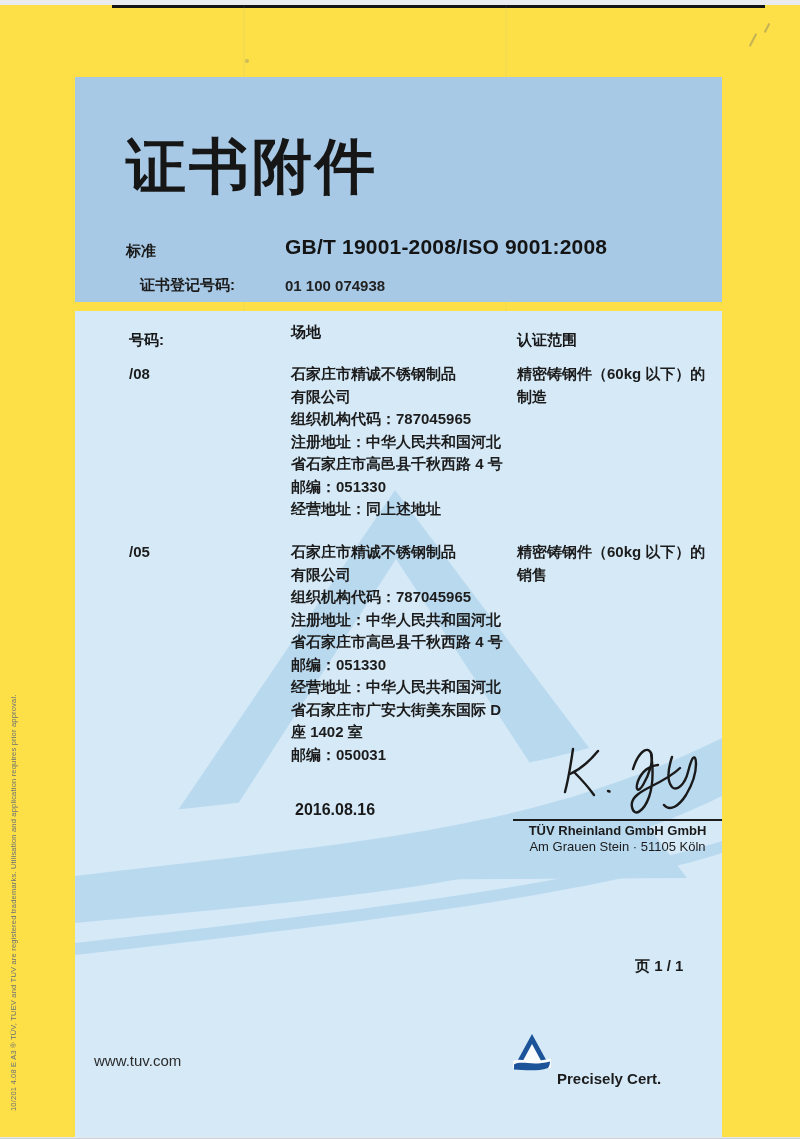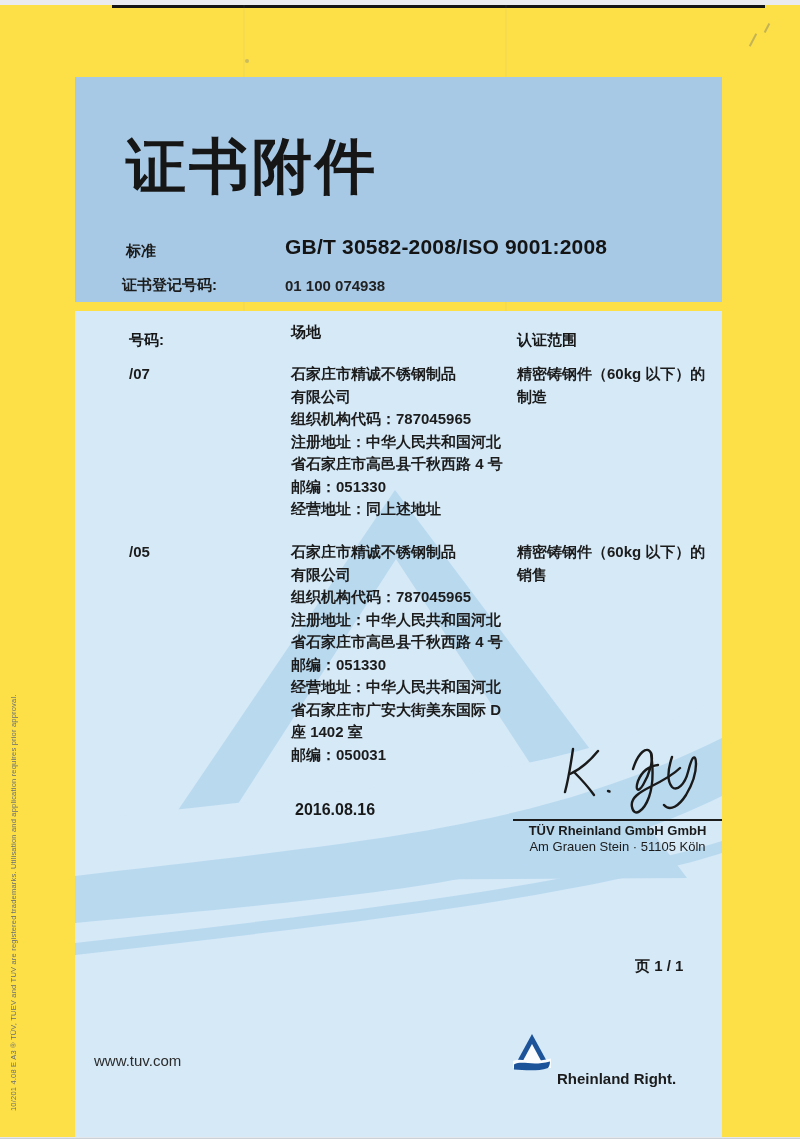--- a/index.html
+++ b/index.html
@@ -15,21 +15,21 @@
   .bottomstrip{left:0;bottom:0;width:800px;height:6px;background:#ccd1d7;border-top:1px solid #e3e6ea;}
   .scanline{top:0;width:2px;height:1139px;background:rgba(130,150,175,0.06);}
   .speck{width:4px;height:4px;border-radius:50%;background:rgba(110,120,135,0.35);}
   .mark{width:2px;height:14px;background:rgba(90,95,110,0.35);transform:rotate(28deg);}
   
   .panel-dark{left:75px;top:72px;width:647px;height:225px;background:#a7c9e6;}
   .doc-title{left:51px;top:60px;font-size:60px;font-weight:700;letter-spacing:3px;color:#161616;line-height:1;}
   .lbl{font-size:15px;font-weight:700;color:#1b1b1b;}
   .std-label{left:51px;top:165px;}
   .std-value{left:210px;top:158px;font-size:21px;font-weight:700;color:#141414;letter-spacing:0.2px;}
-  .cert-label{left:47px;top:199px;}
+  .cert-label{left:65px;top:199px;}
   .cert-value{left:210px;top:200px;font-size:15px;font-weight:600;color:#222;}
   
   .panel-light{left:75px;top:306px;width:647px;height:872px;background:#d5e9f7;overflow:hidden;}
   .panel-light .content{position:absolute;inset:0;z-index:2;}
   .wm{position:absolute;inset:0;z-index:1;}
   .colhead{font-size:15px;font-weight:700;color:#161616;}
   .cell{font-size:15px;font-weight:600;line-height:22.5px;color:#1c1c1c;white-space:pre-line;}
   .c-num{left:54px;width:120px;}
   .c-site{left:216px;width:240px;}
   .c-scope{left:442px;width:205px;}
@@ -64,42 +64,42 @@
   <div class="abs speck" style="left:245px;top:54px;"></div>
   <div class="abs speck" style="left:160px;top:122px;opacity:.5;"></div>
   <div class="abs speck" style="left:392px;top:126px;opacity:.5;"></div>
   <div class="abs speck" style="left:640px;top:118px;opacity:.4;"></div>
   <div class="abs mark" style="left:752px;top:28px;"></div>
   <div class="abs mark" style="left:766px;top:18px;height:10px;"></div>
 
   <div class="abs panel-dark">
     <div class="abs doc-title">证书附件</div>
     <div class="abs lbl std-label">标准</div>
-    <div class="abs std-value">GB/T 30582-2008/ISO 9001:2008</div>
+    <div class="abs std-value">GB/T 19001-2008/ISO 9001:2008</div>
     <div class="abs lbl cert-label">证书登记号码:</div>
     <div class="abs cert-value">01 100 074938</div>
   </div>
 
   <div class="abs panel-light">
 
     <svg class="wm" viewBox="0 0 647 684" aria-hidden="true">
       <path fill="#b9d9ef" fill-rule="evenodd" d="M320,179 L55,570 L612,567 Z M321,248 L148,516 L495,513 Z"></path>
       <path fill="#d5e9f7" d="M0,510 C150,492 300,480 410,460 C500,445 580,420 647,385 L647,470 C580,508 500,532 390,547 C280,562 150,577 0,600 Z"></path>
       <path fill="#b9d9ef" d="M0,565 C150,547 300,532 400,510 C490,492 575,463 647,427 L647,485 C575,520 490,548 400,565 C300,585 150,598 0,612 Z"></path>
       <path fill="#b9d9ef" d="M0,632 C170,612 330,595 460,572 C550,556 610,542 647,530 L647,542 C610,554 550,568 460,584 C330,607 170,624 0,644 Z"></path>
     </svg>
 
     <div class="content">
 
       <div class="abs colhead c-num" style="top:20px;">号码:</div>
       <div class="abs colhead c-site" style="top:12px;">场地</div>
       <div class="abs colhead c-scope" style="top:20px;">认证范围</div>
 
       <div>
-        <div class="abs cell c-num" style="top:52px;">/07</div>
+        <div class="abs cell c-num" style="top:52px;">/08</div>
         <div class="abs cell c-site" style="top:52px;">石家庄市精诚不锈钢制品
 有限公司
 组织机构代码：787045965
 注册地址：中华人民共和国河北
 省石家庄市高邑县千秋西路 4 号
 邮编：051330
 经营地址：同上述地址</div>
         <div class="abs cell c-scope" style="top:52px;font-weight:700;">精密铸钢件（60kg 以下）的
 制造</div>
       </div>
@@ -146,18 +146,18 @@
 
   <div class="abs website">www.tuv.com</div>
 
   <svg class="abs" style="left:511px;top:1026px;" width="42" height="46" viewBox="0 0 42 46" aria-hidden="true">
     <path d="M21,3 L39,36 L3,36 Z" fill="#1d5499"></path>
     <path d="M21,13 L31.5,32.5 L10.5,32.5 Z" fill="#fafbfd"></path>
     <path d="M2,30 C10,26 18,33 40,27.5 L40,37 L2,37 Z" fill="#fafbfd"></path>
     <path d="M3,33.5 C12,29 20,35.5 39,30.5 C39,33.5 38.2,35.5 37,37 C25,41 12,38.8 3,38.5 Z" fill="#1d5499"></path>
   </svg>
 
-  <div class="abs tagline">Rheinland Right.</div>
+  <div class="abs tagline">Precisely Cert.</div>
 
   <div class="abs sidenote">10/201  4.08 E  A3   ®   TÜV, TUEV and TUV are registered trademarks. Utilisation and application requires prior approval.</div>
 
   <div class="abs bottomstrip"></div>
 </div>
 
 </body></html>

